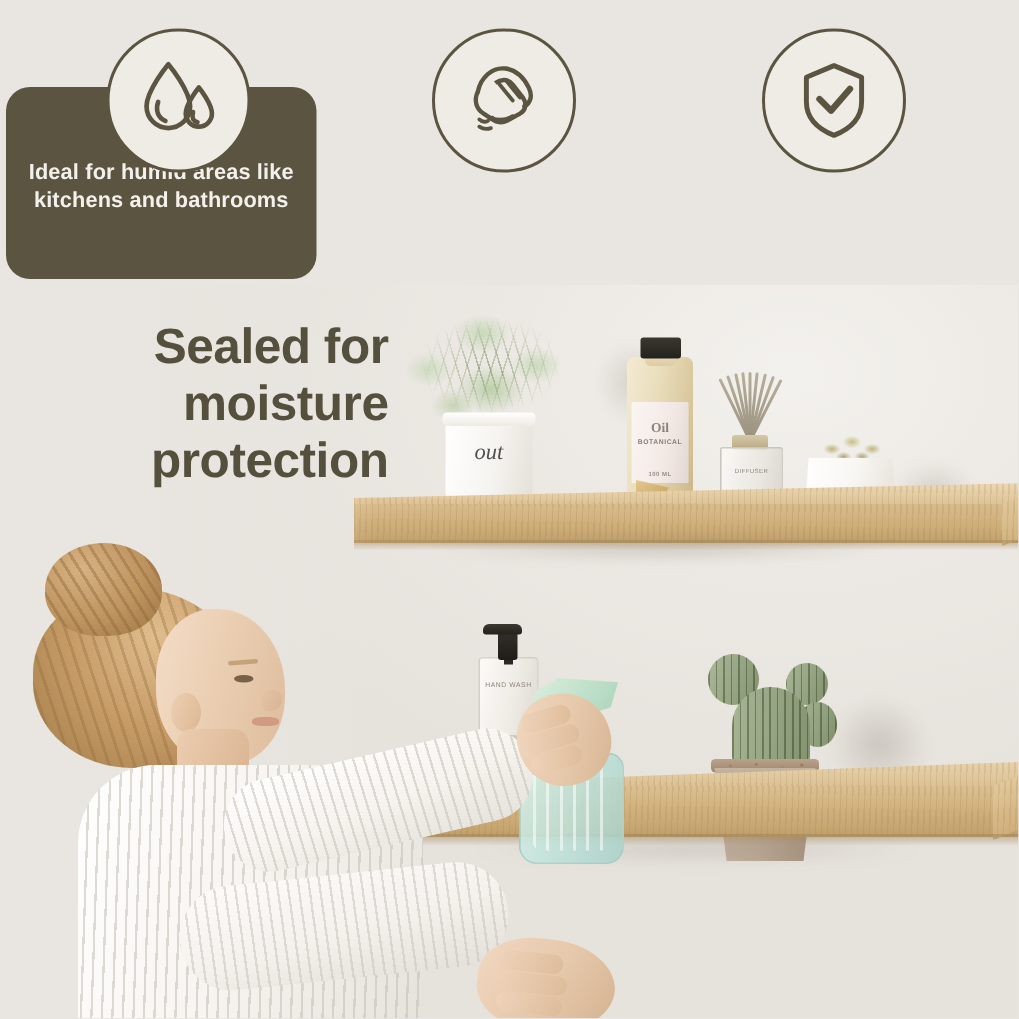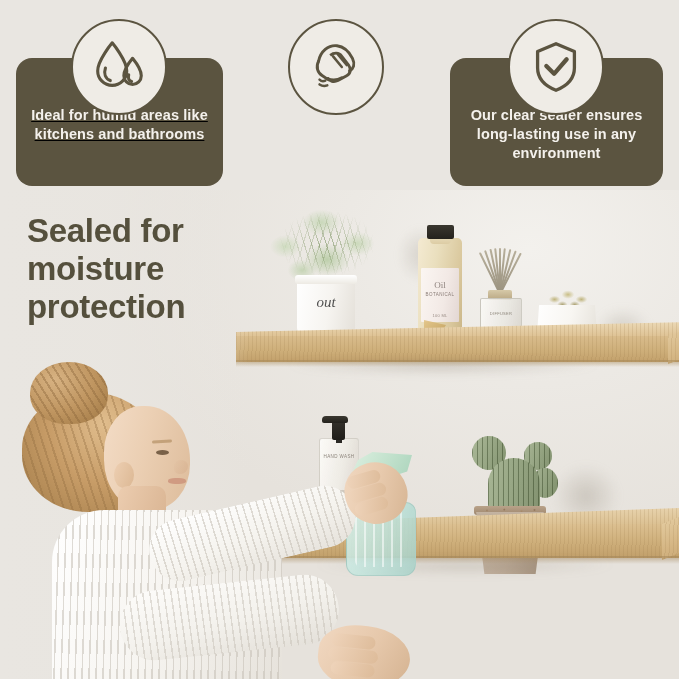--- a/index.html
+++ b/index.html
@@ -12,21 +12,21 @@
   #stage{position:absolute;inset:0;width:679px;height:679px;overflow:hidden;background:#E9E6E1;}
 
   
   .card-row{position:absolute;left:0;top:0;width:679px;height:190px;}
   .card{
     position:absolute;top:58px;height:128px;
     background:#5B5440;border-radius:16px;
     display:flex;align-items:flex-start;justify-content:center;
     box-sizing:border-box;
   }
-  .card-1{left:16px;width:207px;text-decoration:underline;}
+  .card-1{left:4px;width:207px;}
   .card-2{left:233px;width:207px;}
   .card-3{left:450px;width:213px;}
   .card-text{
     color:#F4F1EC;font-weight:bold;font-size:14.5px;line-height:19px;
     text-align:center;letter-spacing:.1px;width:100%;
     box-sizing:border-box;padding:0 9px;
   }
   .card-1 .card-text{margin-top:48px;}
   .card-2 .card-text{margin-top:58px;}
   .card-3 .card-text{margin-top:48px;}
@@ -38,21 +38,21 @@
     box-sizing:border-box;
   }
   .badge-1{left:71px;}
   .badge-2{left:288px;}
   .badge-3{left:508px;}
 
   
   .headline{
     position:absolute;left:27px;top:212px;width:232px;
     color:#55503D;font-weight:bold;font-size:33px;line-height:38px;
-    letter-spacing:-.3px;z-index:6;
+    letter-spacing:-.3px;z-index:6;text-align:right;
   }
 
   
   .photo{position:absolute;left:0;top:190px;width:679px;height:489px;overflow:hidden;}
   .wall{
     position:absolute;inset:0;
     background:
       radial-gradient(ellipse 420px 300px at 78% 12%, #F3F1ED 0%, #ECE9E4 45%, #E6E2DC 100%),
       linear-gradient(180deg,#EFEDE9 0%,#E9E6E1 55%,#E4E0DA 100%);
   }
@@ -163,20 +163,21 @@
     position:absolute;left:392px;top:22px;width:74px;height:86px;
     background:radial-gradient(ellipse 34px 40px at 40% 50%,rgba(160,152,138,.30),rgba(160,152,138,0) 72%);
     filter:blur(3px);
   }
 
   
   .bottle{
     position:absolute;left:418px;top:48px;width:44px;height:100px;
     background:linear-gradient(100deg,#F4EAD2 0%,#EADFBE 35%,#D9C79C 78%,#C9B587 100%);
     border-radius:5px 5px 4px 4px;
+    font-weight:bold;
   }
   .bottle .cap{
     position:absolute;left:9px;top:-13px;width:27px;height:14px;
     background:linear-gradient(180deg,#3A372F,#24221D);border-radius:2px;
   }
   .bottle .neck{
     position:absolute;left:12px;top:-2px;width:21px;height:8px;
     background:linear-gradient(180deg,#E9DCBB,#DCCCA4);
   }
   .bottle .label{
@@ -435,23 +436,20 @@
 
 <div id="stage">
 
   <div class="card-row">
 
     <div class="card card-1">
       <div class="card-text">Ideal for humid areas like kitchens and bathrooms</div>
     </div>
 
 
-    <div class="card card-3">
-      <div class="card-text">Our clear sealer ensures long-lasting use in any environment</div>
-    </div>
 
     <div class="icon-badge badge-1">
       <svg class="icon-svg" viewBox="0 0 64 64" fill="none">
         <path d="M25 7 C25 7 10 25 10 36 a15 15 0 0 0 30 0 C40 25 25 7 25 7 Z" stroke="#5B5440" stroke-width="3.2" stroke-linejoin="round" fill="none"></path>
         <path d="M18 33 c-2 6 0 11 5 13" stroke="#5B5440" stroke-width="3.2" stroke-linecap="round" fill="none"></path>
         <path d="M46 23 C46 23 37 34 37 41 a9 9 0 0 0 18 0 C55 34 46 23 46 23 Z" stroke="#5B5440" stroke-width="3.2" stroke-linejoin="round" fill="none"></path>
         <path d="M42 40 c-1 4 0 6 3 7" stroke="#5B5440" stroke-width="3.2" stroke-linecap="round" fill="none"></path>
       </svg>
     </div>
 

